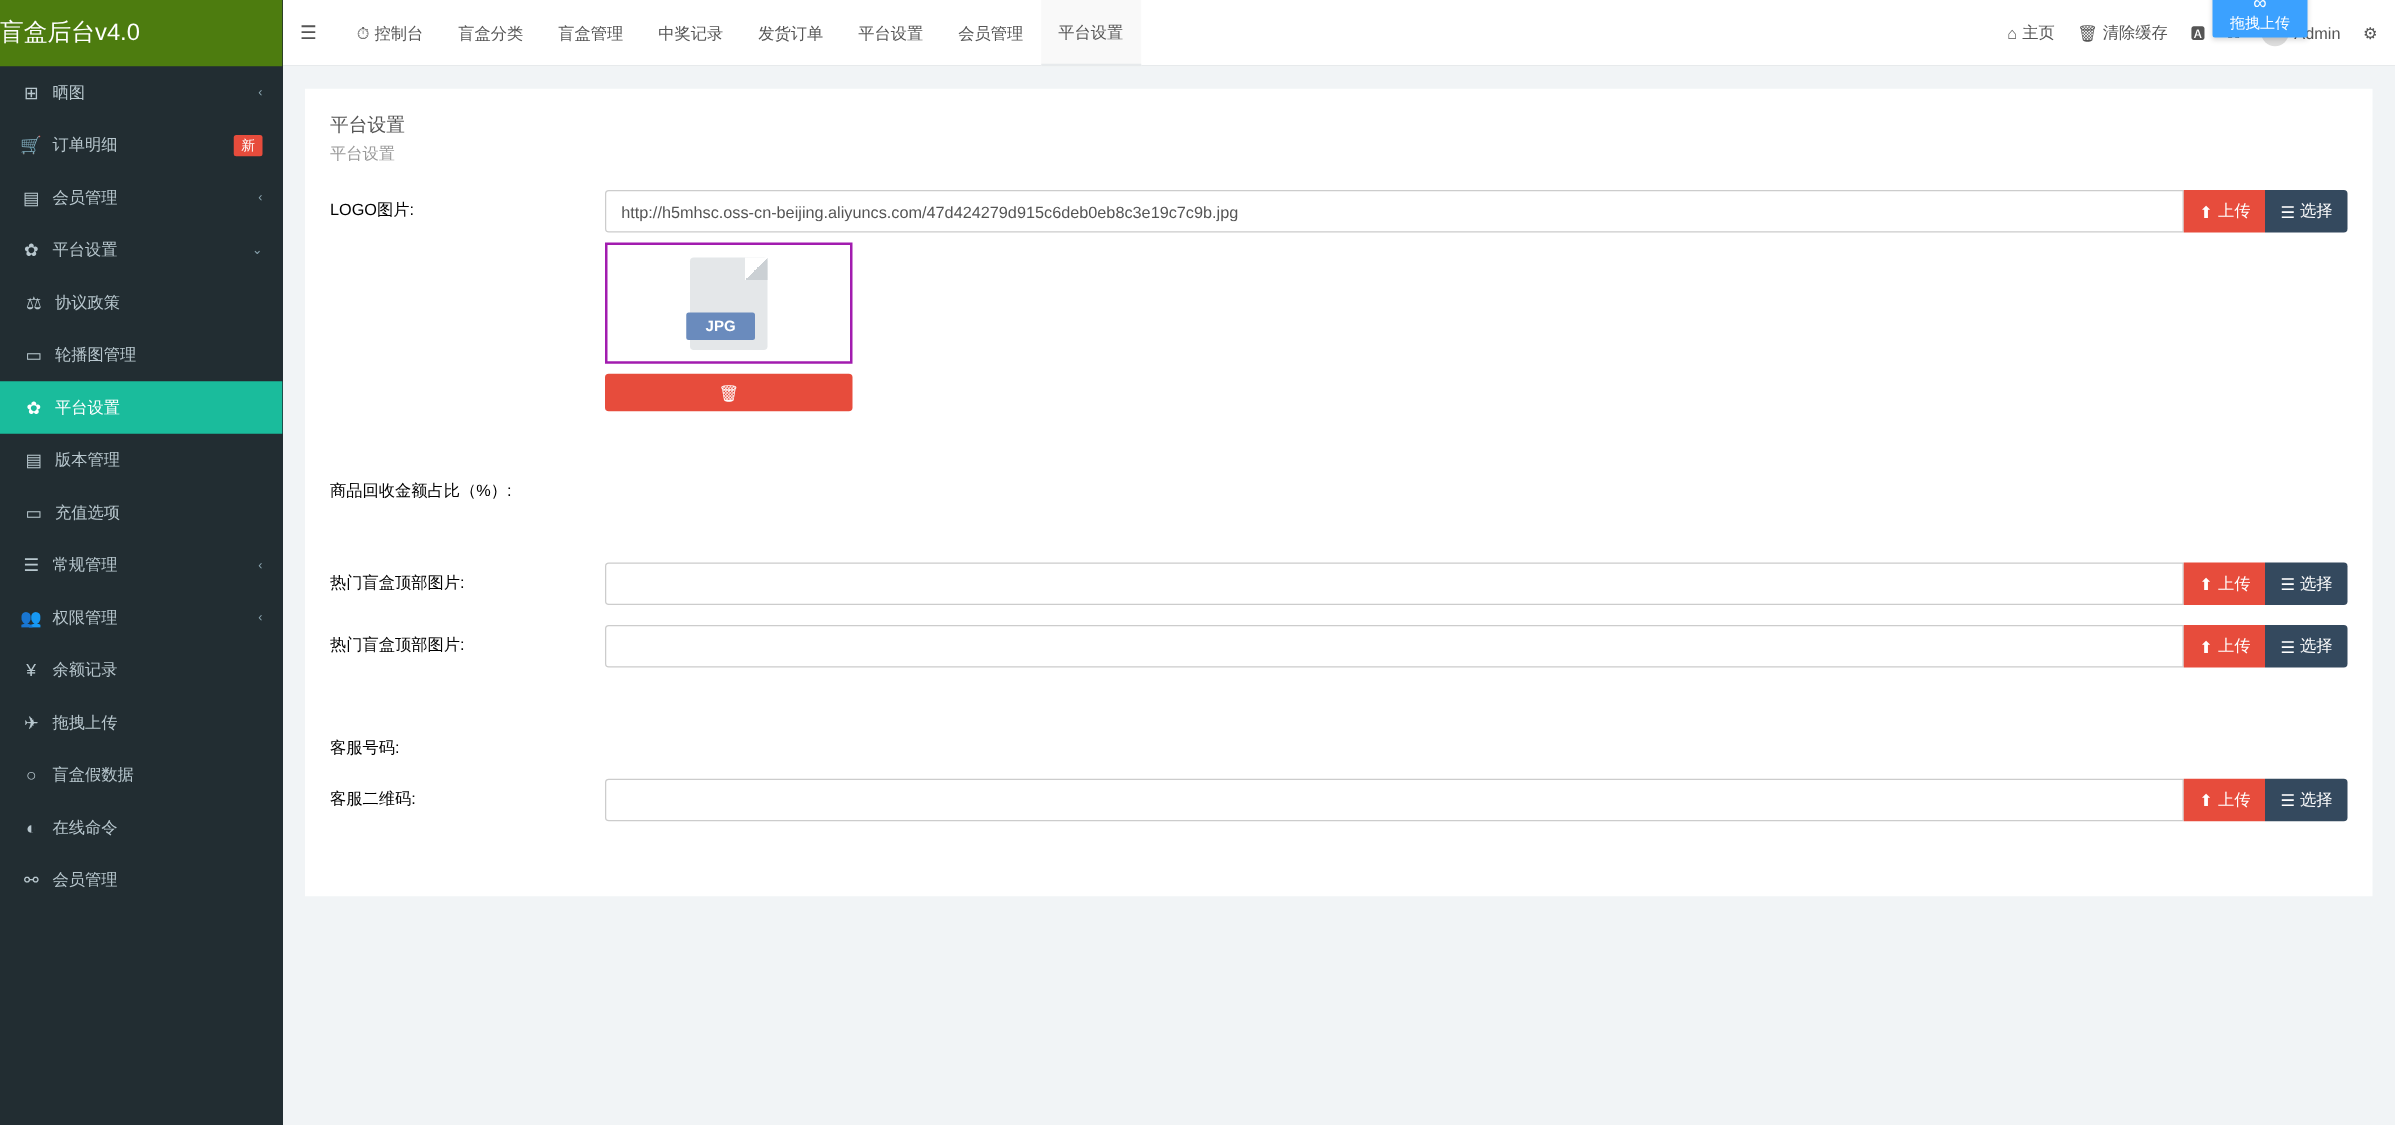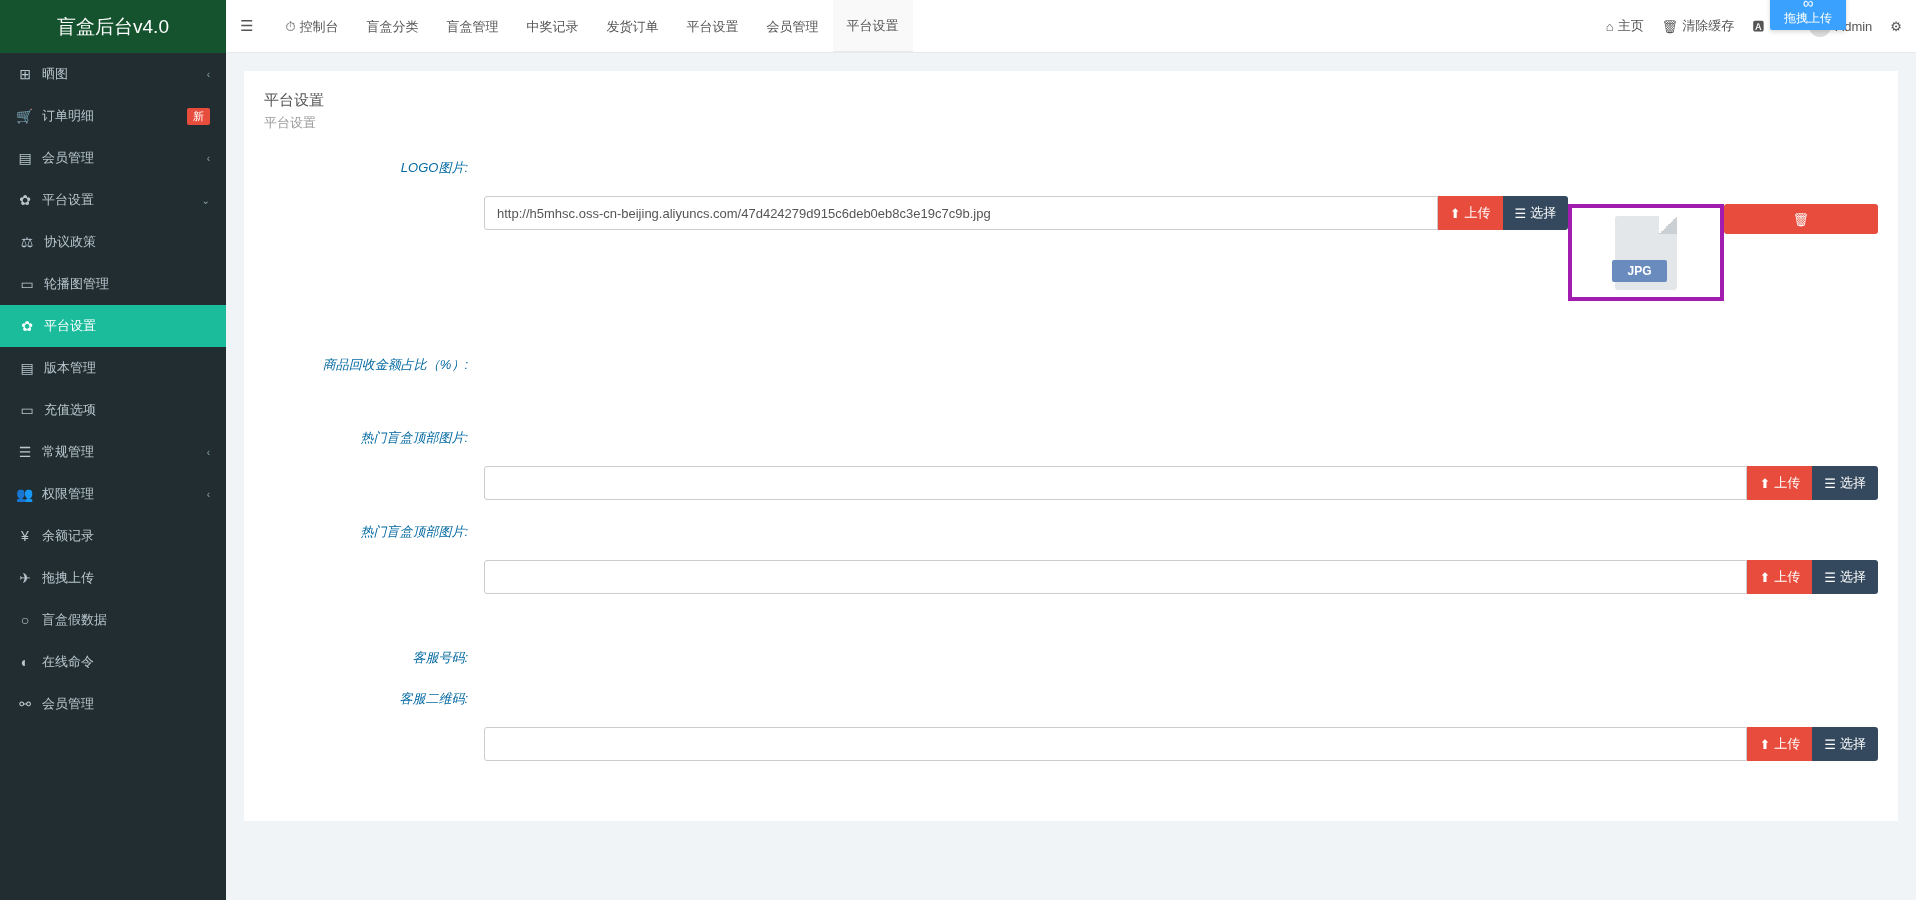--- a/index.html
+++ b/index.html
@@ -1,18 +1,18 @@
 <!DOCTYPE html>
 <html><head>
 <meta charset="utf-8">
 <style>
 * { box-sizing: border-box; margin: 0; padding: 0; }
 body { font-family: "Microsoft YaHei", Arial, sans-serif; font-size: 13px; color: #333; background: #f1f4f6; }
 .sidebar { position: fixed; left: 0; top: 0; width: 226px; height: 100vh; background: #222d32; overflow-y: auto; }
-.logo { height: 53px; line-height: 53px; text-align: center; color: #fff; font-size: 19px; background: #14532d; }
+.logo { height: 53px; line-height: 53px; color: #fff; font-size: 19px; background: #4d7c0f; }
 .nav-item { display: flex; align-items: center; padding: 12px 16px; color: #b8c7ce; cursor: pointer; position: relative; }
 .nav-item.active { background: #1abc9c; color: #fff; }
 .nav-item.sub { padding-left: 18px; }
 .nav-icon { width: 18px; display: inline-block; text-align: center; margin-right: 8px; font-size: 14px; }
 .nav-arrow { position: absolute; right: 16px; font-size: 10px; color: #8aa4af; }
 .badge-new { background: #e74c3c; color: #fff; padding: 1px 6px; border-radius: 2px; font-size: 11px; position: absolute; right: 16px; }
 .topbar { position: fixed; left: 226px; right: 0; top: 0; height: 53px; background: #fff; border-bottom: 1px solid #e7eaec; display: flex; align-items: center; padding: 0 14px; z-index: 10; }
 .menu-toggle { cursor: pointer; font-size: 15px; color: #555; margin-right: 18px; }
 .top-tabs { display: flex; flex: 1; }
 .top-tab { padding: 0 14px; height: 53px; line-height: 53px; color: #555; cursor: pointer; display: flex; align-items: center; gap: 4px; }
@@ -22,30 +22,30 @@
 .avatar { width: 22px; height: 22px; border-radius: 50%; background: #ddd; display: inline-block; }
 .floating-btn { position: absolute; top: -8px; right: 70px; background: #3ba1ff; color: #fff; padding: 3px 14px; border-radius: 2px; font-size: 12px; box-shadow: 0 2px 4px rgba(0,0,0,.15); z-index: 20; display: flex; flex-direction: column; align-items: center; }
 .floating-btn .icon-top { font-size: 15px; line-height: 1; }
 .content { margin-left: 226px; padding-top: 53px; height: 100vh; overflow: hidden; }
 .content-scroll { height: calc(100vh - 53px); overflow-y: scroll; padding: 18px; }
 .panel { background: #fff; padding: 20px; margin-bottom: 18px; }
 .panel-header { margin-bottom: 12px; }
 .panel-title { font-size: 15px; color: #555; }
 .panel-sub { font-size: 13px; color: #999; margin-top: 4px; }
 .form-row { display: flex; align-items: flex-start; padding: 8px 0; }
-.form-label { width: 220px; text-align: right; padding-right: 16px; padding-top: 7px; color: #0369a1; font-style: italic; }
-.form-control-wrap { flex: 1; display: flex; flex-direction: row; margin-top: 44px; }
+.form-label { width: 220px; text-align: left; padding-right: 16px; padding-top: 7px; color: #000000; }
+.form-control-wrap { flex: 1; display: flex; flex-direction: column; }
 .input-group { display: flex; width: 100%; }
 .form-input { flex: 1; height: 34px; padding: 0 12px; border: 1px solid #ccc; border-radius: 3px 0 0 3px; color: #555; font-size: 13px; }
 .form-input.solo { border-radius: 3px; }
 .btn { height: 34px; padding: 0 12px; border: none; cursor: pointer; font-size: 13px; display: inline-flex; align-items: center; gap: 4px; }
 .btn-danger { background: #e74c3c; color: #fff; }
 .btn-dark { background: #34495e; color: #fff; border-radius: 0 3px 3px 0; }
 .btn-upload { border-radius: 0; }
-.preview-box { width: 198px; height: 97px; border: 4px solid #a21caf; margin-top: 8px; display: flex; align-items: center; justify-content: center; background: #fff; position: relative; }
+.preview-box { width: 198px; height: 97px; border: 2px solid #a21caf; margin-top: 8px; display: flex; align-items: center; justify-content: center; background: #fff; position: relative; }
 .file-icon { width: 62px; height: 74px; position: relative; }
 .file-bg { width: 62px; height: 74px; background: #e4e7e9; border-radius: 3px; position: relative; }
 .file-bg::after { content: ""; position: absolute; top: 0; right: 0; width: 18px; height: 18px; background: linear-gradient(135deg, #fff 50%, #cbd0d4 50%); }
 .file-badge { position: absolute; top: 44px; left: -3px; width: 55px; height: 22px; background: #6a8bbd; color: #fff; font-size: 12px; font-weight: bold; display: flex; align-items: center; justify-content: center; border-radius: 2px; }
 .btn-delete-full { width: 198px; height: 30px; background: #e74c3c; margin-top: 8px; display: flex; align-items: center; justify-content: center; cursor: pointer; border-radius: 3px; }
 .btn-delete-full .trash-icon { color: #fff; font-size: 13px; }
 hr.sep { border: none; margin: 16px 0; }
 </style>
 </head>
 <body>

